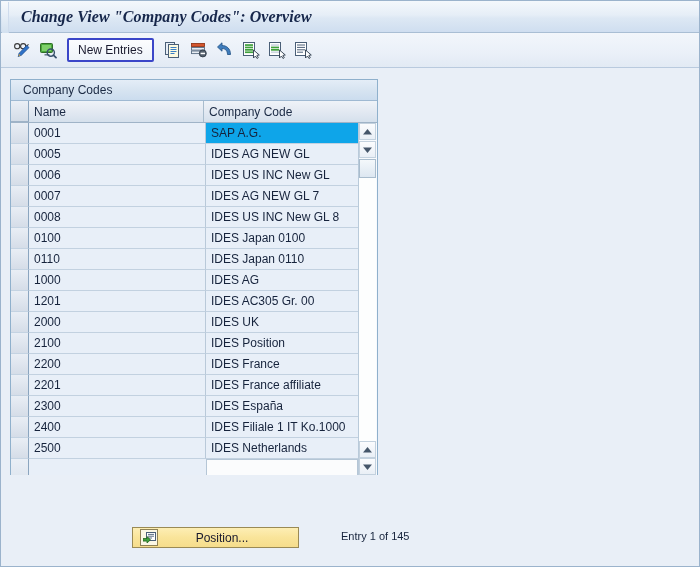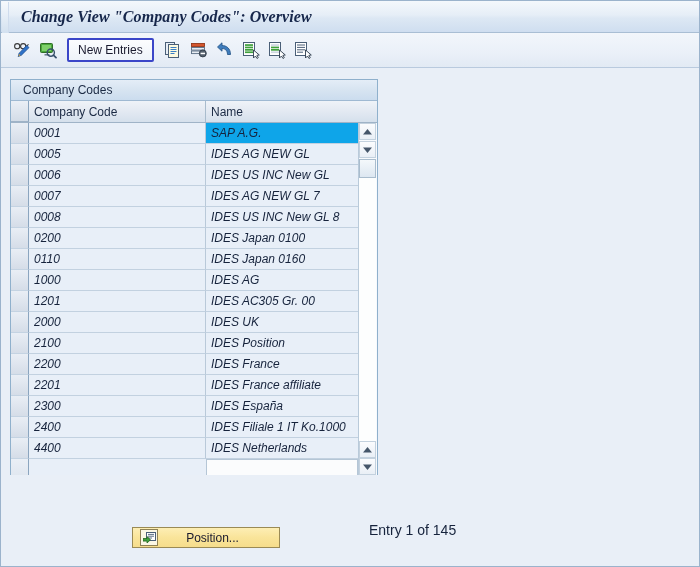--- a/index.html
+++ b/index.html
@@ -176,21 +176,20 @@
     align-items: center;
     padding-left: 5px;
     font-size: 12px;
     color: #16233c;
     background: #e8eff8;
     border-right: 1px solid #b9c9d9;
     border-bottom: 1px solid #c2d1e0;
     overflow: hidden;
     white-space: nowrap;
     cursor: text;
-    font-style: italic;
   }
   .data-cell.focused {
     outline: none;
     position: relative;
     background: #0ea5e9;
   }
   
   .focus-marks::before,
   .focus-marks::after {
     content: "";
@@ -286,21 +285,21 @@
     left: 0; bottom: 0;
     width: 698px;
     height: 44px;
     display: flex;
     align-items: center;
   }
   #position-button {
     position: absolute;
     left: 131px;
     top: 5px;
-    width: 148px;
+    width: 167px;
     height: 21px;
     background: linear-gradient(to bottom,#fdeeb4 0%, #f9e49a 50%, #f6dd8c 100%);
     border: 1px solid #9a8a55;
     box-sizing: border-box;
     display: flex;
     align-items: center;
     cursor: pointer;
     font-size: 12px;
     color: #1a1a2e;
   }
@@ -313,25 +312,24 @@
     box-sizing: border-box;
   }
   #position-button .pb-label {
     flex: 1;
     text-align: center;
     padding-right: 6px;
   }
   #entry-counter {
     position: absolute;
     left: 340px;
-    top: 0;
-    font-size: 14px;
+    top: 8px;
+    font-size: 11px;
     color: #16233c;
     white-space: nowrap;
-    margin-left: 28px;
   }
 
   svg { display:block; }
 </style>
 </head>
 <body>
 
 <div id="app-window">
 
   <div id="title-bar">
@@ -420,22 +418,22 @@
   </div>
 
   <div id="table-panel">
 
     <div id="table-caption">Company Codes</div>
 
     <div id="grid">
 
       <div class="grid-row hdr-row">
         <div class="sel-cell"></div>
+        <div class="hdr-cell c-name">Name</div>
         <div class="hdr-cell c-code">Company Code</div>
-        <div class="hdr-cell c-name">Name</div>
         <div class="hdr-cfg">
           <svg width="13" height="13" viewBox="0 0 13 13">
             <rect x="0.5" y="0.5" width="12" height="12" fill="#f2c53d" stroke="#8a6a12" stroke-width="1"></rect>
             <rect x="2" y="2.5" width="2.5" height="8" fill="#ffffff"></rect>
             <rect x="5.2" y="2.5" width="2.5" height="8" fill="#2f7fd4"></rect>
             <rect x="8.4" y="2.5" width="2.5" height="8" fill="#ffffff"></rect>
           </svg>
         </div>
       </div>
 
@@ -465,28 +463,28 @@
             <div class="trail-cell"></div>
           </div>
           <div class="grid-row">
             <div class="sel-cell"></div>
             <div class="data-cell c-code">0008</div>
             <div class="data-cell c-name">IDES US INC New GL 8</div>
             <div class="trail-cell"></div>
           </div>
           <div class="grid-row">
             <div class="sel-cell"></div>
-            <div class="data-cell c-code">0200</div>
+            <div class="data-cell c-code">0100</div>
             <div class="data-cell c-name">IDES Japan 0100</div>
             <div class="trail-cell"></div>
           </div>
           <div class="grid-row">
             <div class="sel-cell"></div>
             <div class="data-cell c-code">0110</div>
-            <div class="data-cell c-name">IDES Japan 0160</div>
+            <div class="data-cell c-name">IDES Japan 0110</div>
             <div class="trail-cell"></div>
           </div>
           <div class="grid-row">
             <div class="sel-cell"></div>
             <div class="data-cell c-code">1000</div>
             <div class="data-cell c-name">IDES AG</div>
             <div class="trail-cell"></div>
           </div>
           <div class="grid-row">
             <div class="sel-cell"></div>
@@ -525,21 +523,21 @@
             <div class="trail-cell"></div>
           </div>
           <div class="grid-row">
             <div class="sel-cell"></div>
             <div class="data-cell c-code">2400</div>
             <div class="data-cell c-name">IDES Filiale 1 IT Ko.1000</div>
             <div class="trail-cell"></div>
           </div>
           <div class="grid-row">
             <div class="sel-cell"></div>
-            <div class="data-cell c-code">4400</div>
+            <div class="data-cell c-code">2500</div>
             <div class="data-cell c-name">IDES Netherlands</div>
             <div class="trail-cell"></div>
           </div>
         </div>
 
       <div class="blank-row">
         <div class="sel-cell" style="border-bottom:none;"></div>
         <div class="blank-left"></div>
         <input class="hscroll-input" type="text" value="" style="">
         <div class="hs-btn">

